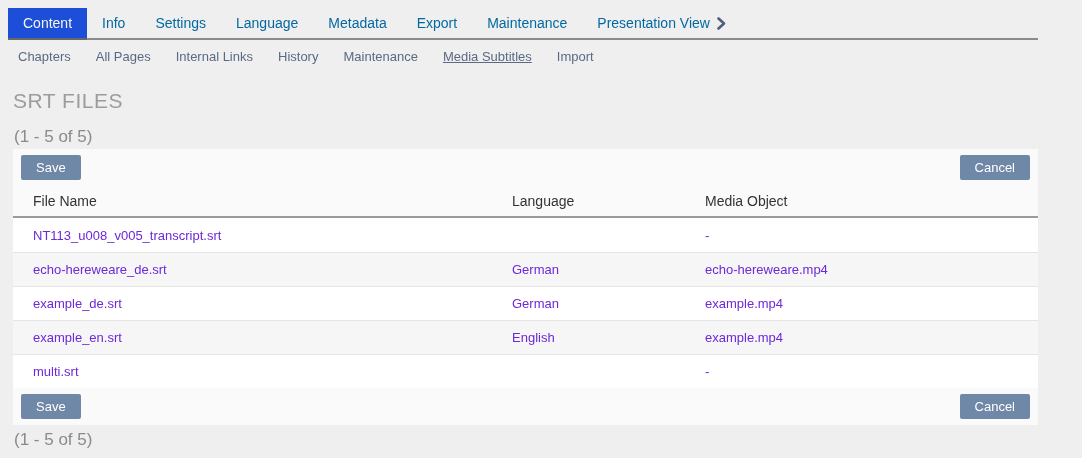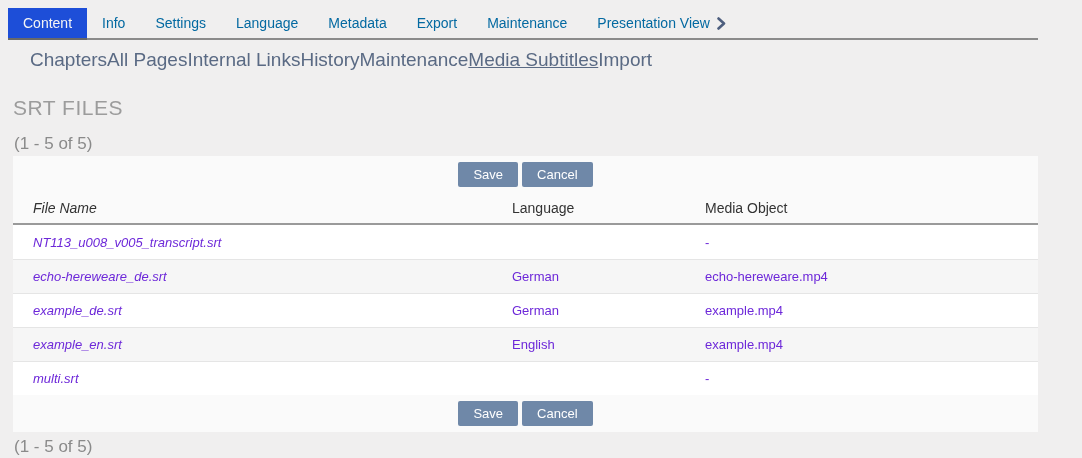--- a/index.html
+++ b/index.html
@@ -31,22 +31,23 @@
   .tab.active {
     background: #1d4ed8;
     color: #f5f5f5;
     box-shadow: 0 2px 0 0 #696969;
   }
   .chev svg { display: block; }
 
   
   .subnav {
     display: flex;
-    margin: 9px 0 0 30px;
-    font-size: 19px;
+    margin: 9px 0 0 18px;
+    gap: 25px;
+    font-size: 13px;
   }
   .subnav-item { color: #5a6a84; cursor: pointer; white-space: nowrap; }
   .subnav-item.active { text-decoration: underline; }
 
   
   .page-title {
     margin: 25px 16px 0 13px;
     font-size: 21px;
     font-weight: 400;
     color: #9c9c9c;
@@ -58,21 +59,21 @@
     color: #8a8a8a;
   }
 
   
   .panel {
     margin: 2px 44px 0 13px; 
     background: #fafafa;
   }
   .toolbar {
     display: flex;
-    justify-content: center;
+    justify-content: space-between;
     align-items: center;
     gap: 4px;
     padding: 6px 8px;
     height: 37px;
   }
   .btn {
     background: #6f88a8;
     color: #ffffff;
     border: none;
     font-family: "Liberation Sans", sans-serif;
@@ -96,21 +97,21 @@
     align-items: center;
     height: 34px;
     border-top: 1px solid #e5e5e5;
     font-size: 13px;
     color: #6d28d9;
     padding-left: 20px;
     background: #ffffff;
   }
   .trow:nth-child(even) { background: #f6f6f6; }
   .trow:first-child { border-top: none; }
-  .col-file  { flex: 0 0 479px; overflow: hidden; white-space: nowrap; font-style: italic; }
+  .col-file  { flex: 0 0 479px; overflow: hidden; white-space: nowrap; }
   .col-lang  { flex: 0 0 193px; overflow: hidden; white-space: nowrap; }
   .col-media { flex: 1 1 auto;  overflow: hidden; white-space: nowrap; }
 
   .pagination.bottom { margin-top: 5px; }
 </style>
 </head>
 <body>
 
 <div class="nav-wrap">
   <div class="nav-tabs">

